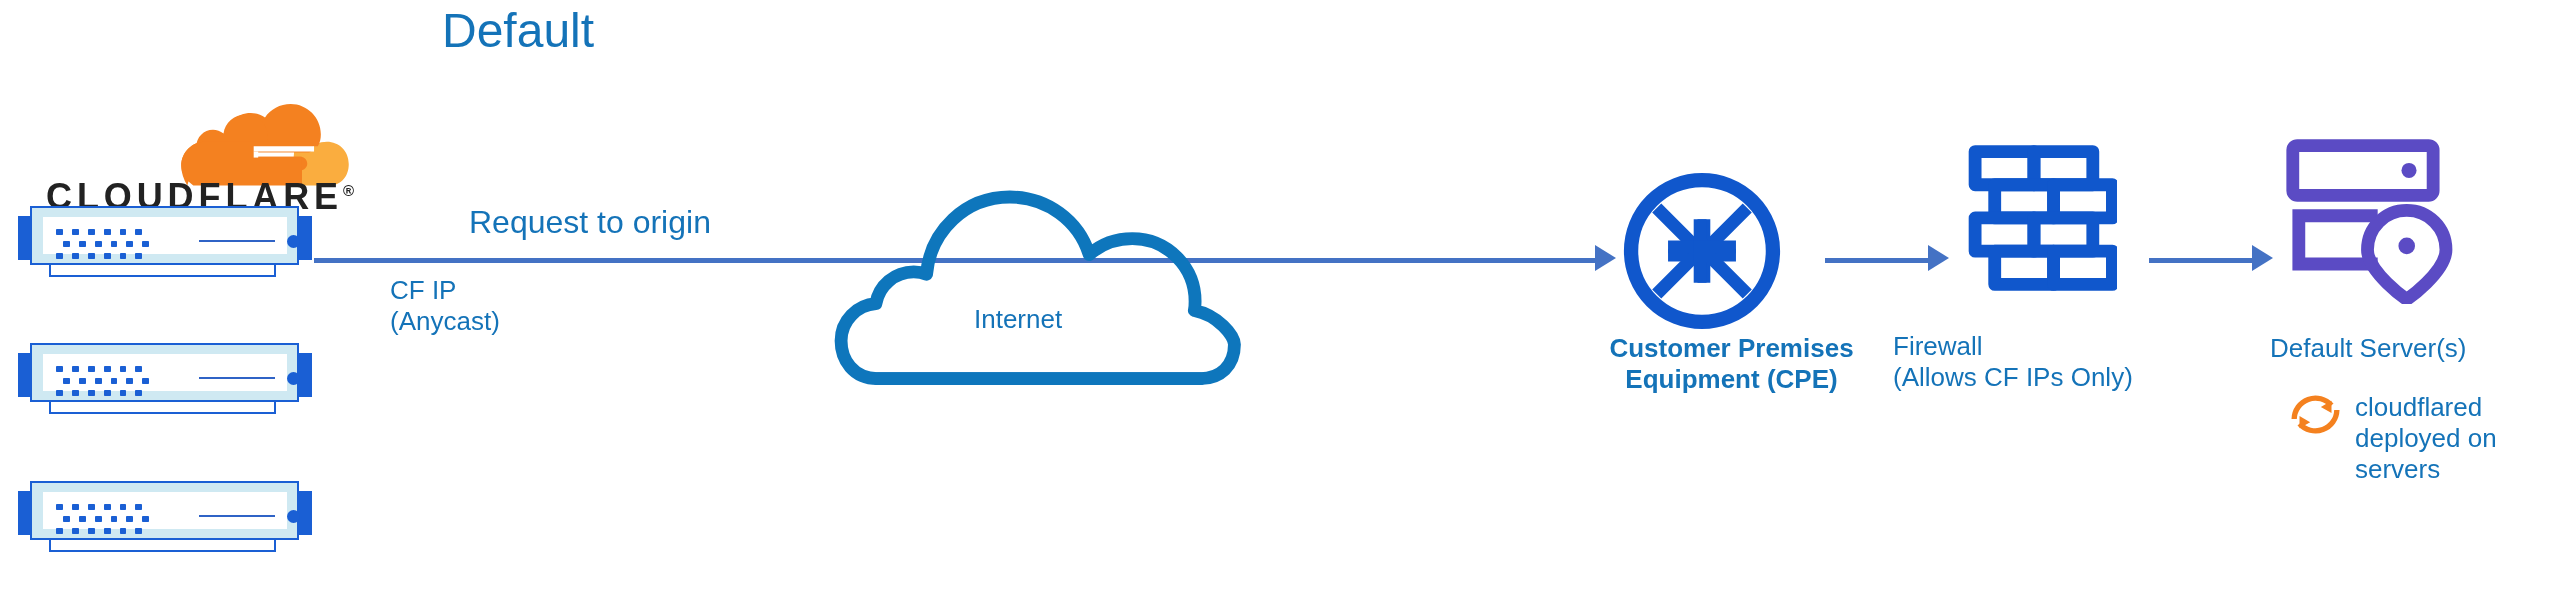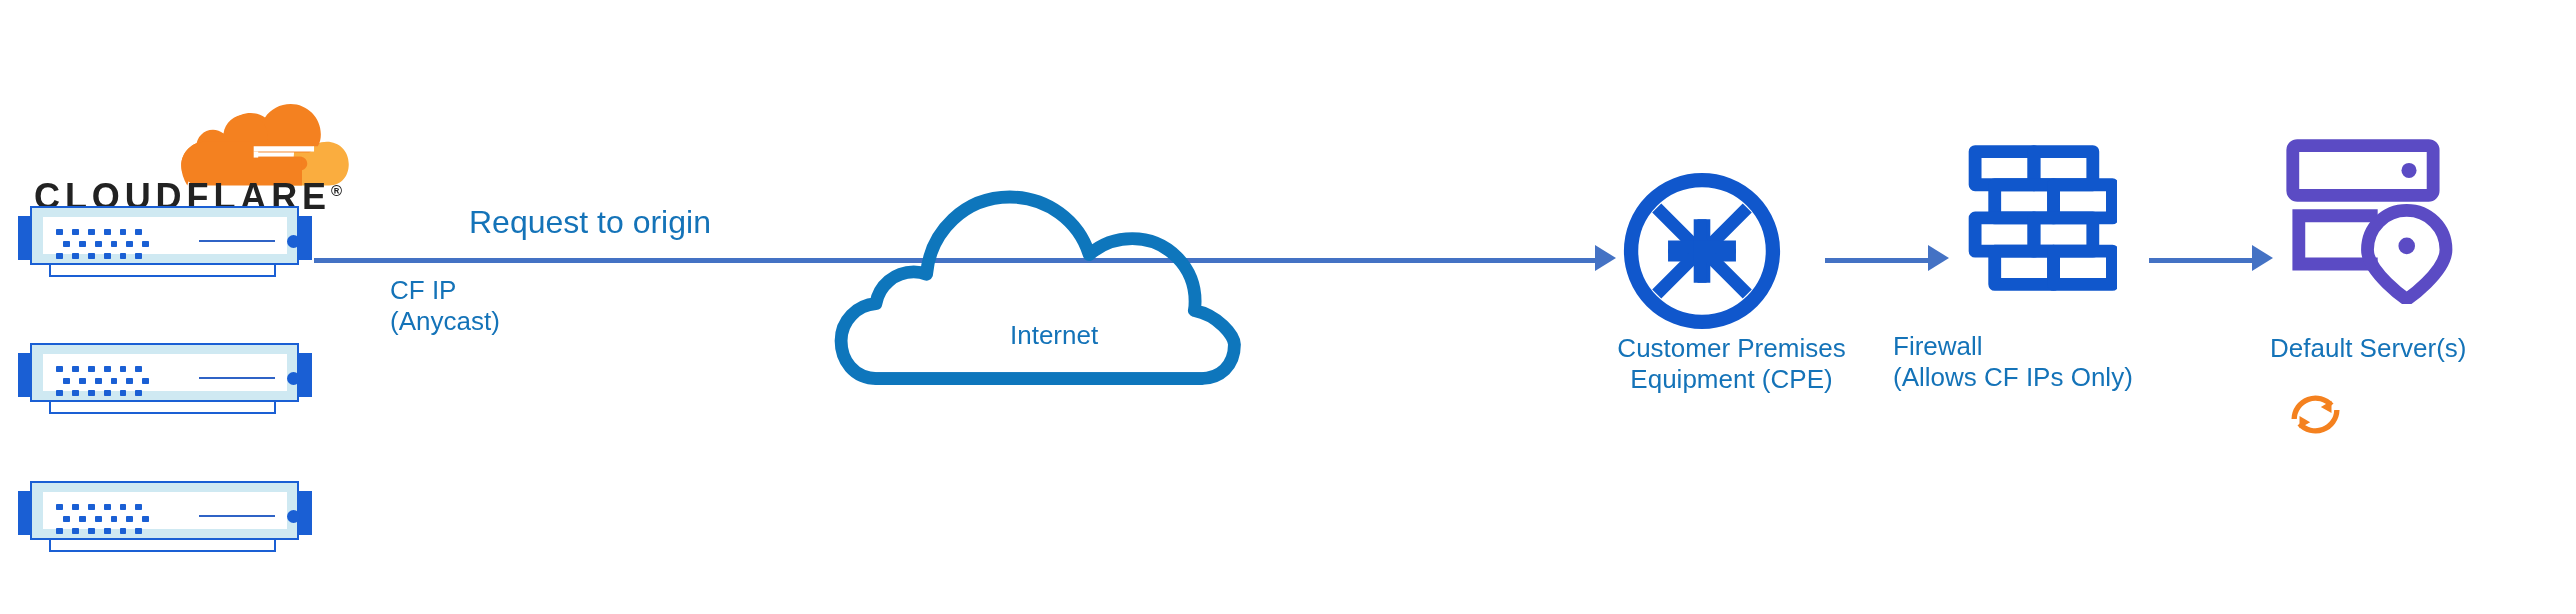--- a/index.html
+++ b/index.html
@@ -27,21 +27,21 @@
     color: #1473b8;
     letter-spacing: 0px;
     white-space: nowrap;
   }
 
   
   #cf-logo-block { left: 30px; top: 104px; width: 318px; height: 91px; }
   #cf-cloud-mark { position: absolute; left: 151px; top: 0px; width: 168px; height: 83px; }
   #cf-wordmark {
     position: absolute;
-    left: 4px; top: 72px;
+    left: 16px; top: 72px;
     font-size: 36px;
     font-weight: bold;
     letter-spacing: 4.9px;
     color: #222222;
     white-space: nowrap;
   }
   #cf-wordmark .reg { font-size: 15px; vertical-align: super; letter-spacing: 0; }
 
   
   .cf-device { width: 303px; height: 76px; }
@@ -87,22 +87,22 @@
 
   
   .blue-label {
     color: #1473b8;
     font-size: 26px;
     line-height: 31px;
     white-space: pre-line;
   }
   #lbl-request-to-origin { left: 469px; top: 207px; font-size: 32px; }
   #lbl-cf-ip { left: 390px; top: 275px; }
-  #lbl-internet { left: 974px; top: 320px; margin-left: 36px; }
-  #lbl-cpe { left: 1565px; top: 333px; text-align: center; width: 333px; }
+  #lbl-internet { left: 974px; top: 304px; }
+  #lbl-cpe { left: 1565px; top: 333px; text-align: center; width: 333px; font-weight: bold; }
   #lbl-firewall { left: 1893px; top: 331px; text-align: left; width: 333px; }
   #lbl-origin { left: 2270px; top: 333px; }
   #lbl-cloudflared { left: 2355px; top: 392px; line-height: 31px; }
 
   
   .conn-line {
     height: 5.3px;
     background: #4472c4;
   }
   .conn-head {
@@ -131,20 +131,21 @@
   #icon-origin { left: 2282px; top: 138px; width: 174px; height: 166px; }
 
   
   #icon-cloudflared { left: 2285px; top: 384px; width: 61px; height: 61px; }
 </style>
 </head>
 <body>
 
 <div id="canvas">
 
+  <div class="abs" id="title">Default</div>
 
   <div class="abs" id="cf-logo-block">
     <svg id="cf-cloud-mark" viewBox="0 0 222 110">
       <path d="M150 58 L146 108 L196 108 C213 108 222 95 222 80 C222 62 209 50 193 50 C188 50 183 51 179 53 C174 38 160 28 143 28 Z" fill="#faad3f"></path>
       <path d="M60 44 C60 26 74 12 92 12 C99 12 106 14 111 18 C118 7 131 0 145 0 C167 0 185 18 185 40 C185 46 184 51 181 56 L96 56 L98 50 L52 50 Z" fill="#f48120"></path>
       <path d="M20 56 C20 44 30 34 42 34 C47 34 52 36 56 39 C58 25 70 14 85 14 C102 14 115 27 115 44 C115 48 114 52 113 55 L20 56 Z" fill="#f48120"></path>
       <path d="M8 108 C3 100 0 91 0 82 C0 64 14 50 32 50 L168 50 C172 50 175 53 175 57 C175 61 172 64 168 64 L100 64 L100 70 L158 70 C163 70 167 74 167 79 C167 84 163 88 158 88 L14 88 Z" fill="#f48120"></path>
       <path d="M0 82 C0 64 14 50 32 50 L170 50 L170 64 L100 64 L100 70 L160 70 L160 108 L16 108 C6 101 0 92 0 82 Z" fill="#f48120"></path>
       <rect x="96" y="56" width="80" height="7" fill="#ffffff"></rect>
       <rect x="96" y="63" width="6" height="8" fill="#ffffff"></rect>
@@ -344,15 +345,18 @@
   <div class="abs blue-label" id="lbl-origin">Default Server(s)</div>
 
   <svg class="abs" id="icon-cloudflared" viewBox="0 0 80 80">
     <g fill="none" stroke="#f4811f" stroke-width="7" stroke-linecap="butt">
       <path d="M12 46 A28 28 0 0 1 61 28"></path>
       <path d="M68 34 A28 28 0 0 1 19 52"></path>
     </g>
     <path d="M61 22 L61 38 L47 30 Z" fill="#f4811f"></path>
     <path d="M19 58 L19 42 L33 50 Z" fill="#f4811f"></path>
   </svg>
+  <div class="abs blue-label" id="lbl-cloudflared">cloudflared
+deployed on
+servers</div>
 
 </div>
 
 
 </body></html>

